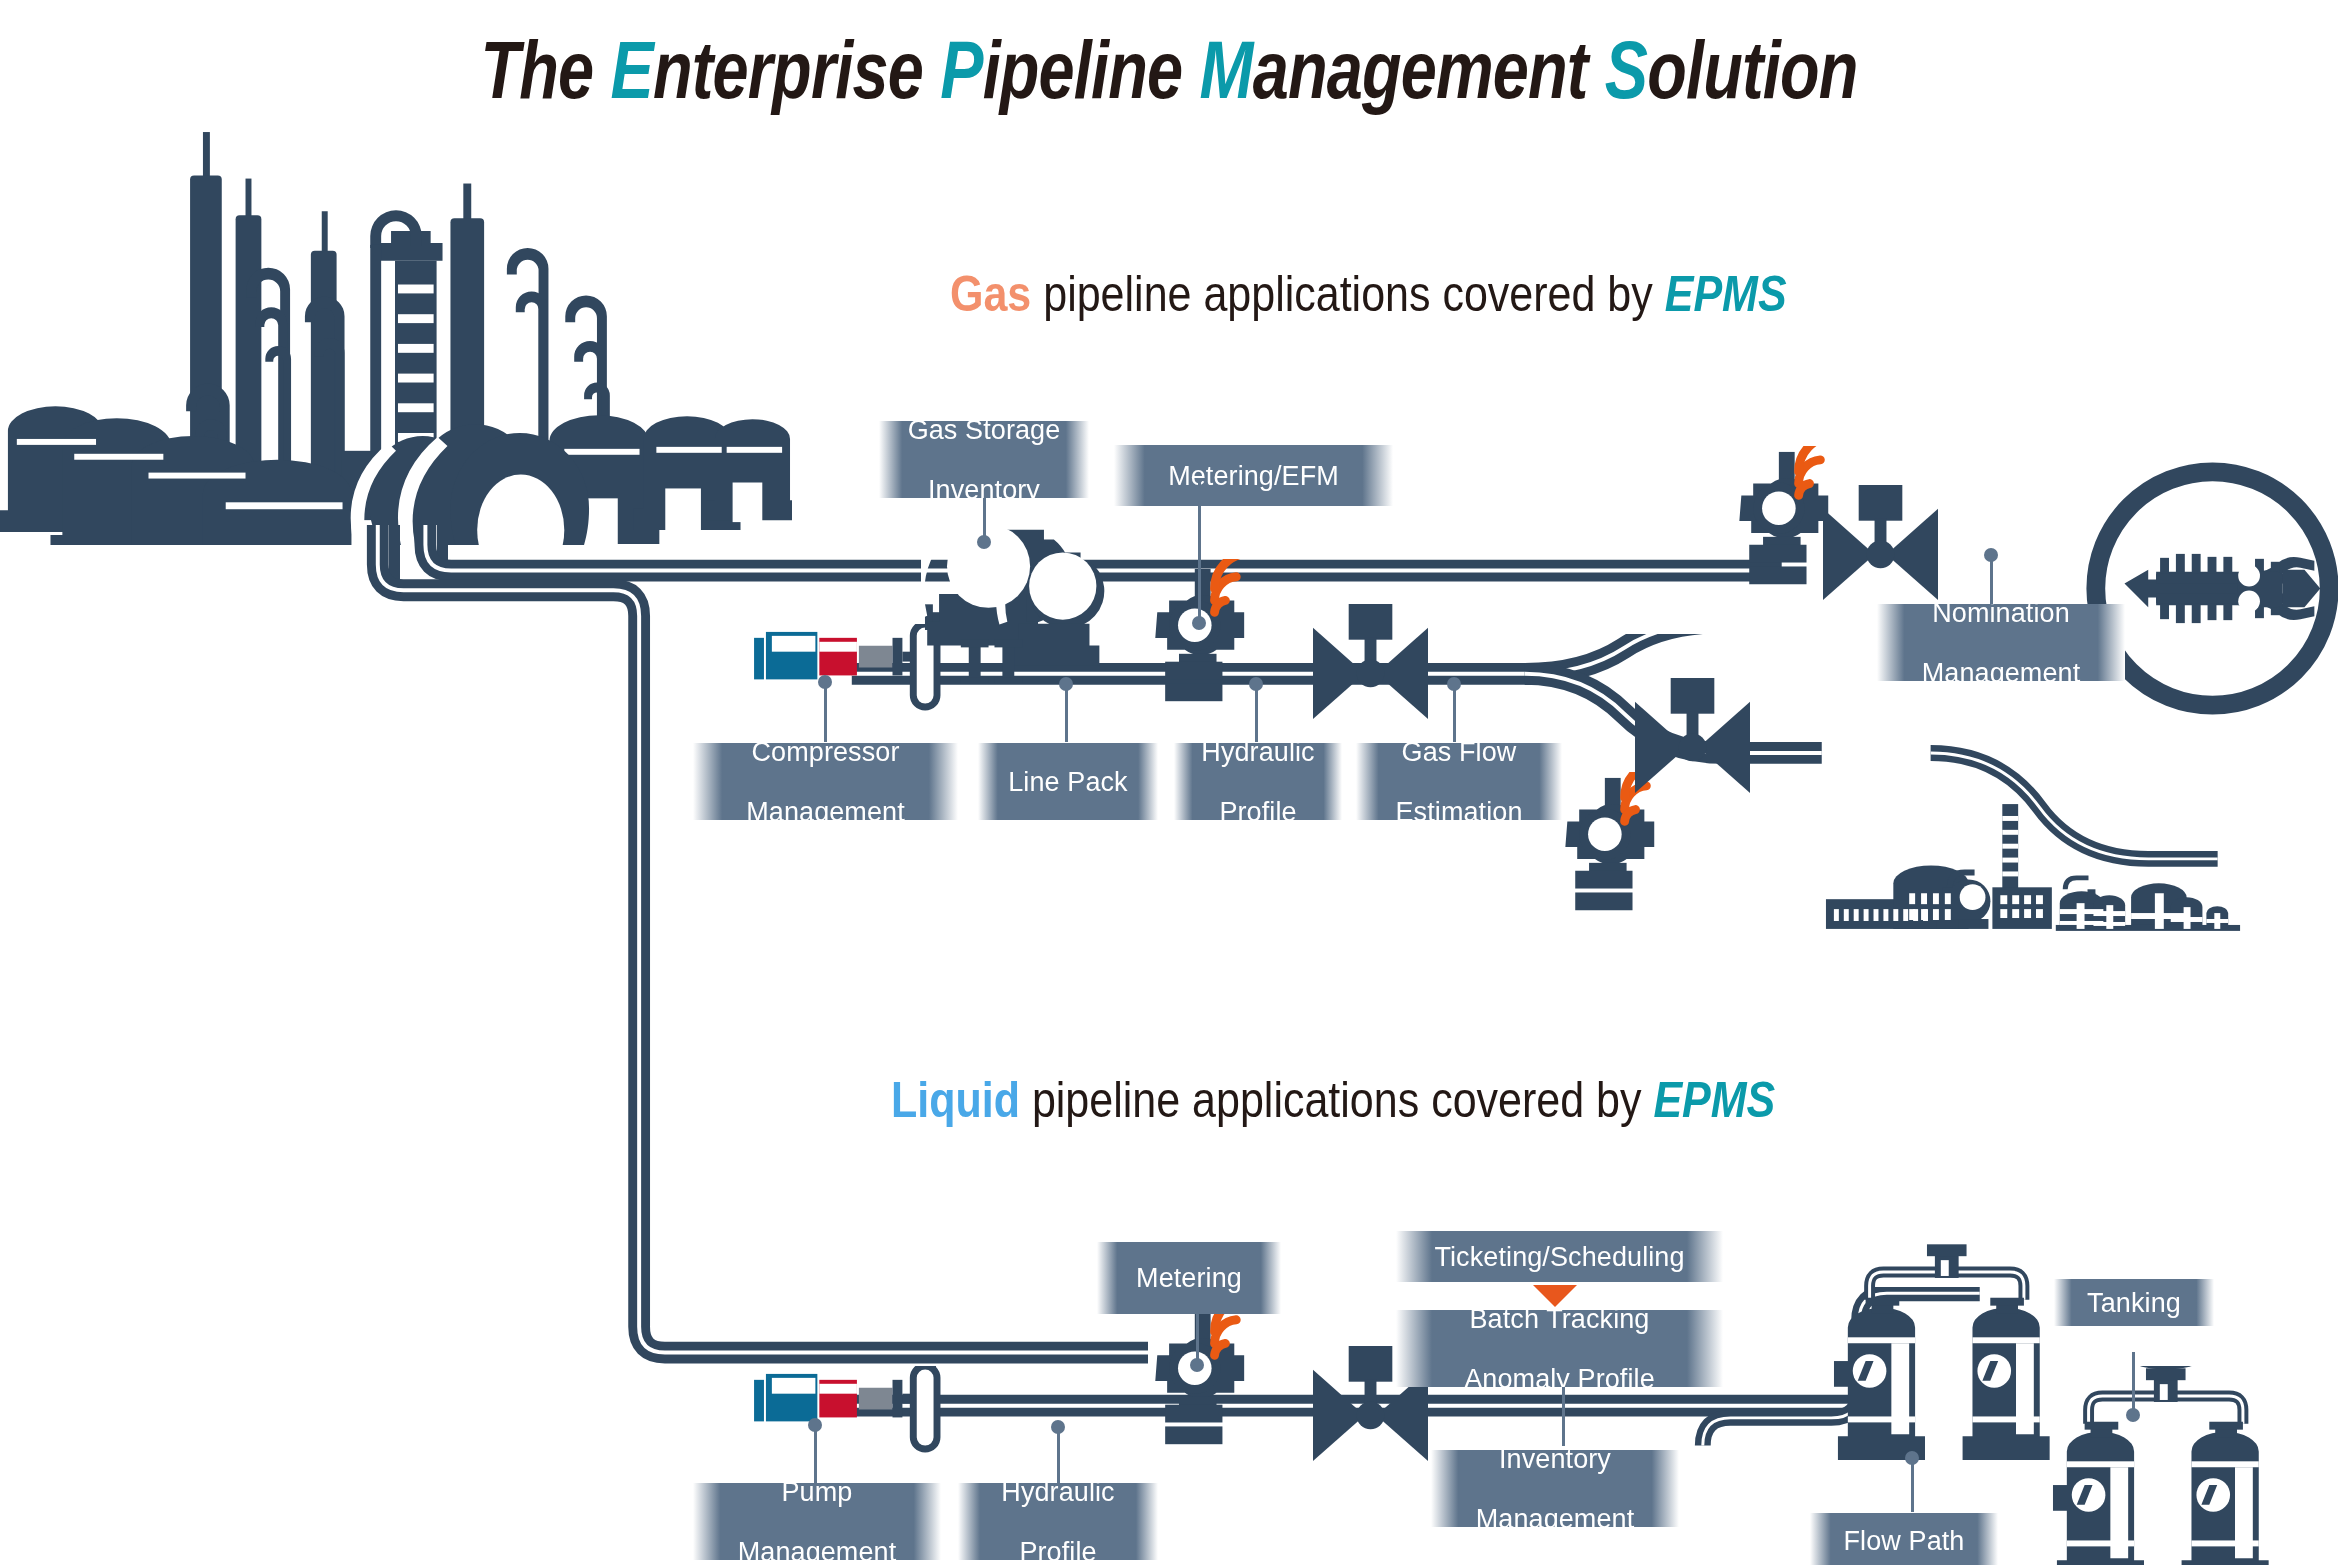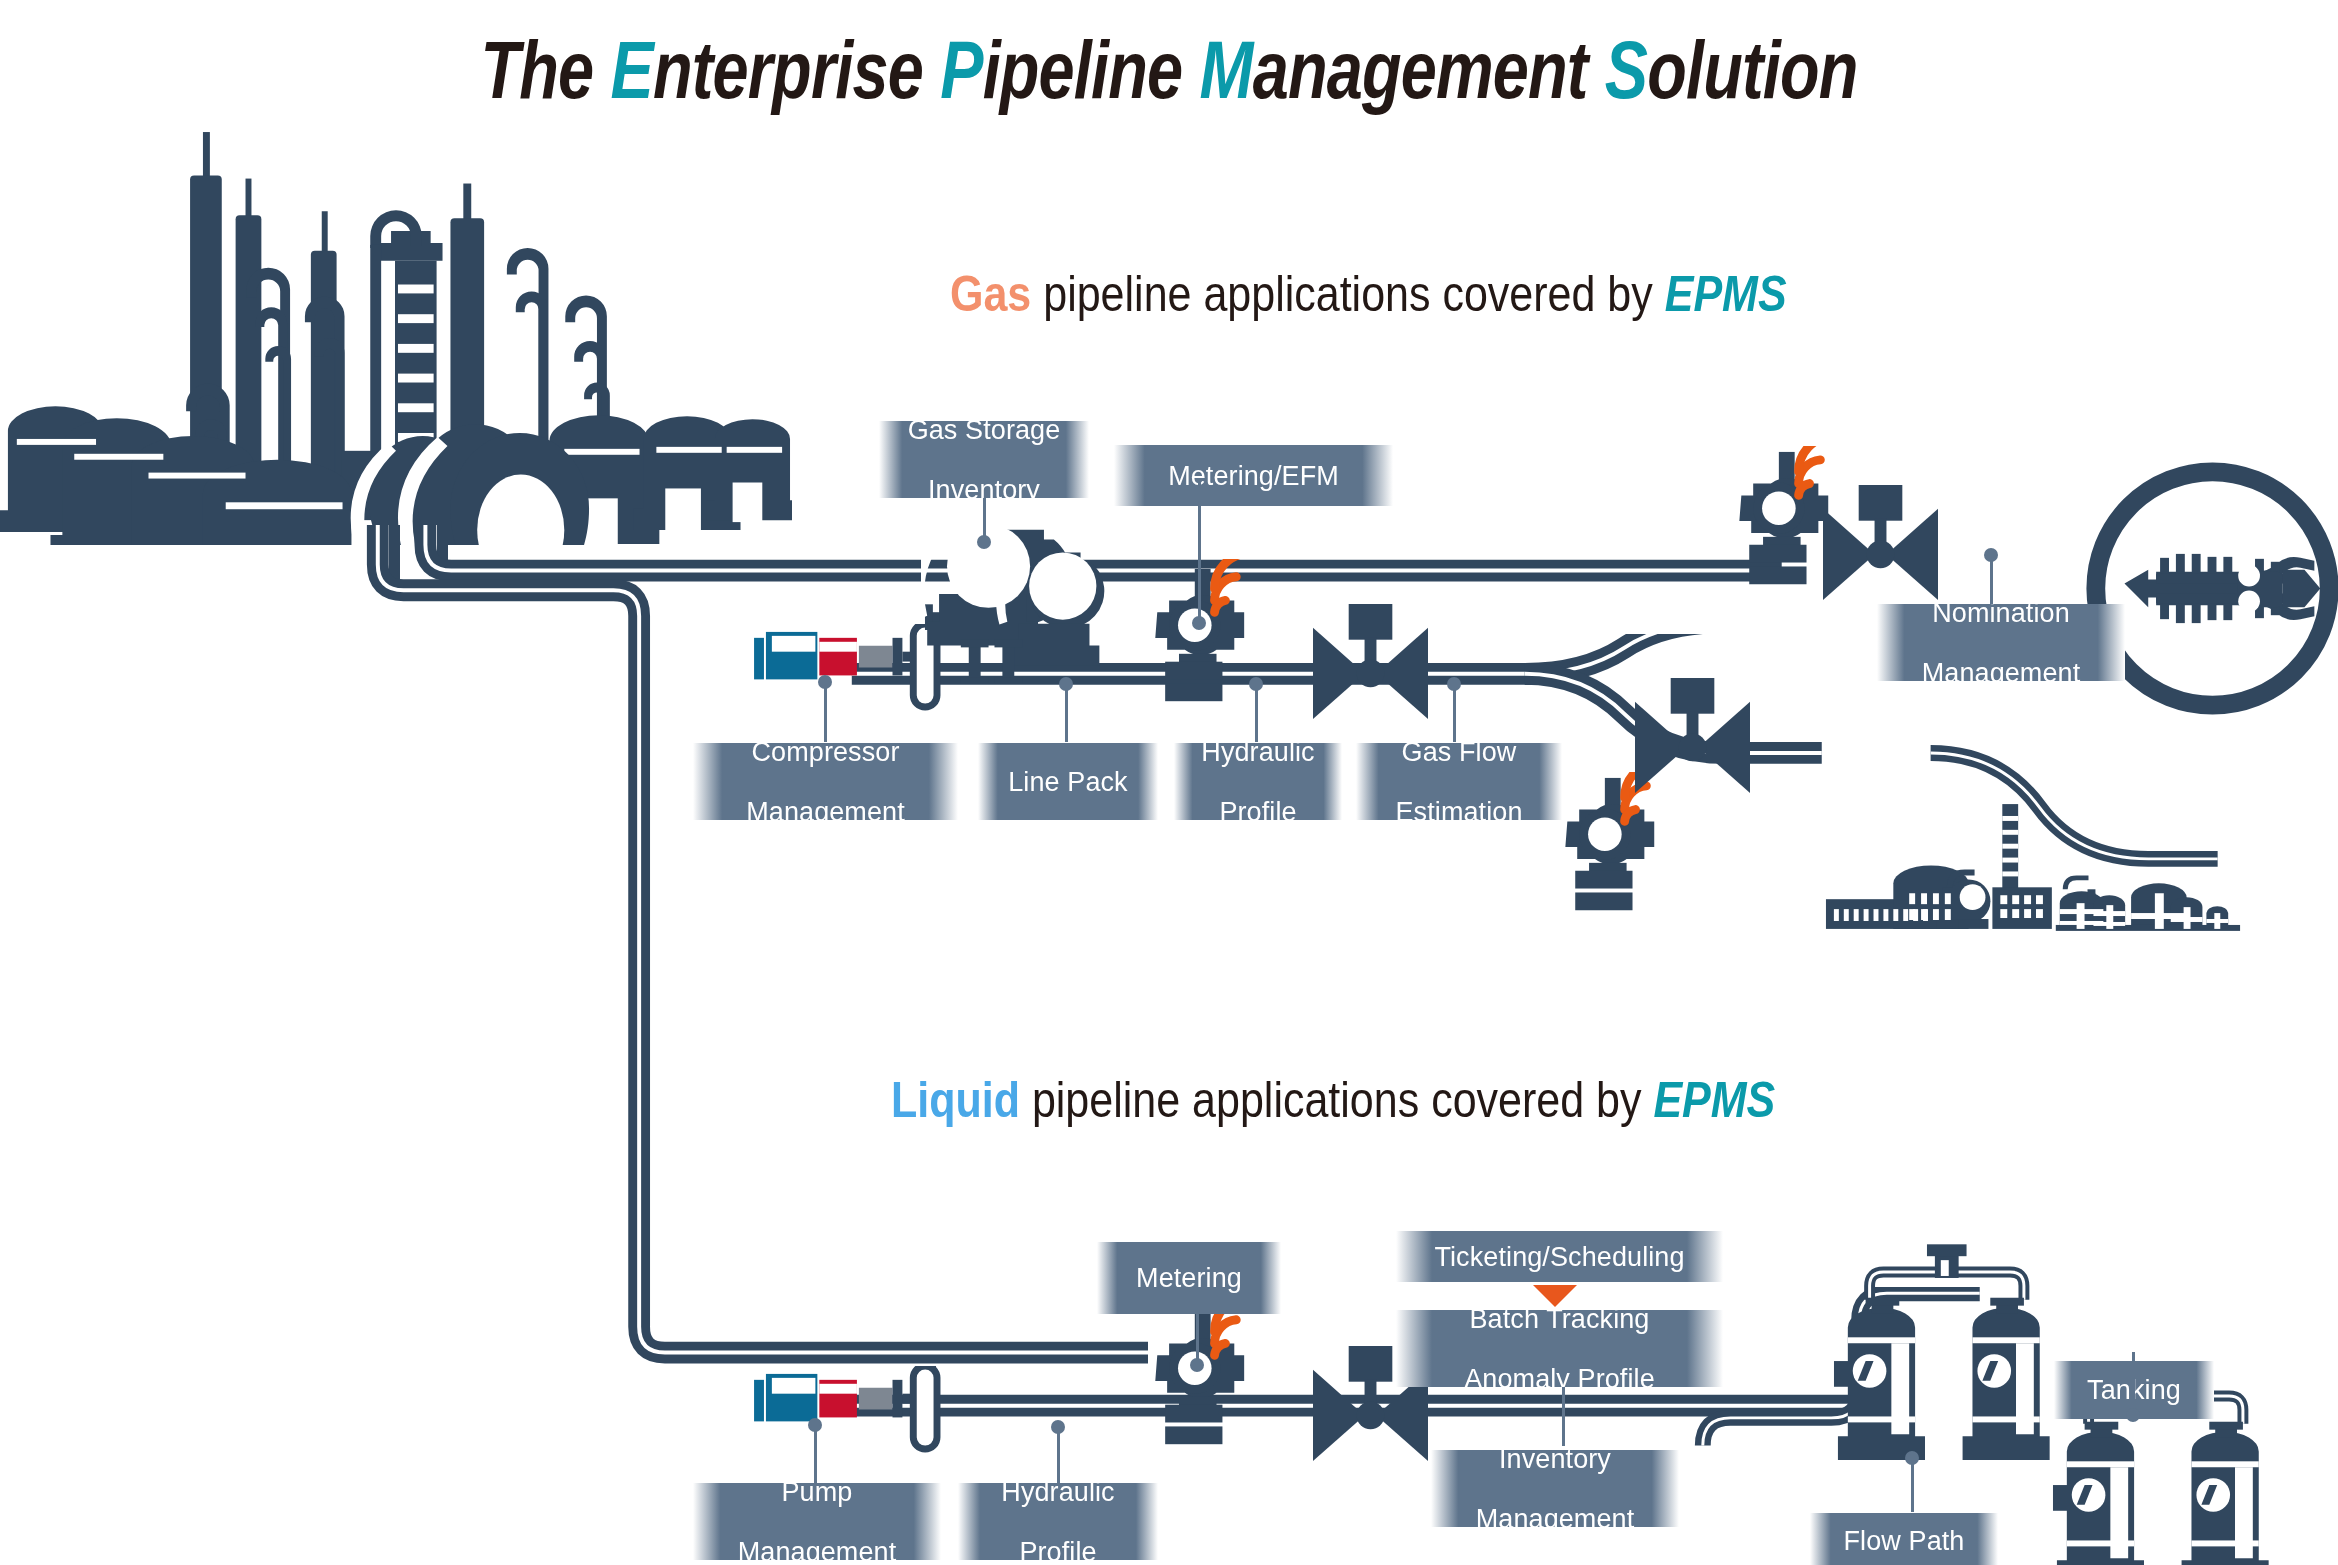--- a/index.html
+++ b/index.html
@@ -671,18 +671,18 @@
 <div class="chip" style="left:1431px;top:1450px;width:248px;height:77px;">
   <span><span>Inventory</span><br><span>Management</span></span>
 </div>
 
 <div class="chip" style="left:1810px;top:1513px;width:188px;height:55px;">
   <span>Flow Path</span>
 </div>
 <div class="leader" style="left:1911px;top:1457px;height:55px;"></div>
 <div class="dot" style="left:1905px;top:1451px;"></div>
 
-<div class="chip" style="left:2054px;top:1361px;width:160px;height:58px;">
+<div class="chip" style="left:2054px;top:1279px;width:160px;height:47px;">
   <span>Tanking</span>
 </div>
 <div class="leader" style="left:2132px;top:1352px;height:61px;"></div>
 <div class="dot" style="left:2126px;top:1408px;"></div>
 
 
 </body></html>

